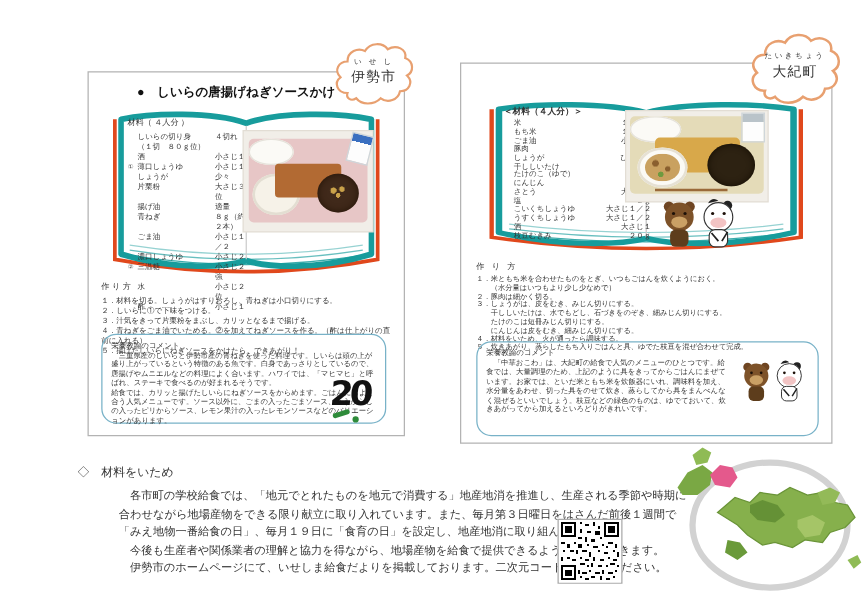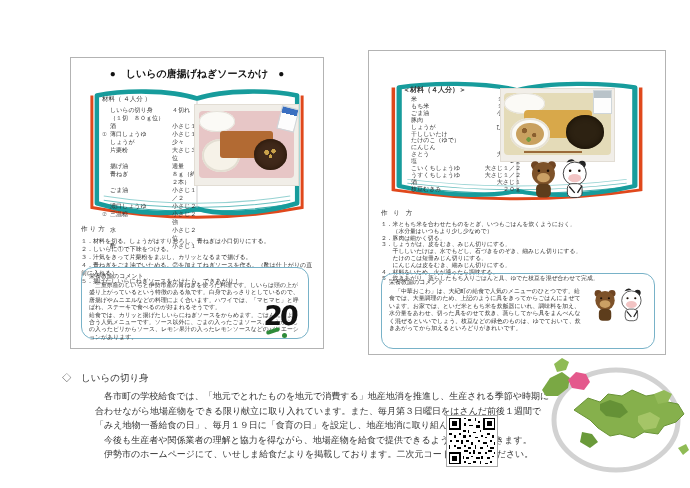--- a/index.html
+++ b/index.html
@@ -252,20 +252,27 @@
 給食では、カリッと揚げたしいらにねぎソースをからめます。ごはんにもよく合う人気メニューです。ソース以外に、ごまの入ったごまソース、とうがらしの入ったピリからソース、レモン果汁の入ったレモンソースなどのバリエーションがあります。</div>
     </div>
 
     <div id="logo20">
       <span class="num">20</span>
       <span class="greenmark"></span>
       <span class="greendot"></span>
     </div>
   </div>
 
+  <div class="cloud" id="cloud-ise">
+    <svg viewBox="0 0 100 76">
+      <path d="M20,60 C8,60 4,48 12,42 C4,34 10,24 20,24 C20,12 32,8 40,12 C46,2 60,2 66,10 C76,4 88,10 86,20 C96,24 96,36 88,40 C96,48 90,58 80,58 C78,68 66,72 58,66 C50,74 36,74 30,66 C24,70 18,66 20,60 Z" fill="#ffffff" stroke="#e8a070" stroke-width="2.5"></path>
+    </svg>
+    <div class="txt furigana">い せ し</div>
+    <div class="txt cityname">伊勢市</div>
+  </div>
 
   <div class="card" id="card-right">
 
     <div class="book">
       <svg class="bookbg" viewBox="0 0 480 270" preserveAspectRatio="none">
         <path d="M28 24 L28 240 Q240 278 452 240 L452 24" fill="none" stroke="#e0481c" stroke-width="6"></path>
         <path d="M240 30 C185 12 88 14 38 24 L38 232 C128 258 208 252 240 242 C272 252 352 258 442 232 L442 24 C392 14 295 12 240 30 Z" fill="#ffffff" stroke="#179c9c" stroke-width="9" stroke-linejoin="round"></path>
         <path d="M52 218 Q240 246 428 218" fill="none" stroke="#179c9c" stroke-width="2" opacity="0.45"></path>
         <path d="M52 226 Q240 254 428 226" fill="none" stroke="#179c9c" stroke-width="2" opacity="0.65"></path>
         <path d="M52 234 Q240 262 428 234" fill="none" stroke="#179c9c" stroke-width="2" opacity="0.85"></path>
@@ -416,23 +423,30 @@
           <ellipse cx="56" cy="23" rx="7" ry="4.5" fill="#f2c4c4"></ellipse>
           <circle cx="51" cy="15" r="1.4" fill="#1c1008"></circle>
             <circle cx="61" cy="15" r="1.4" fill="#1c1008"></circle>
           <rect x="48" y="29" width="16" height="15" rx="5" fill="#ffffff" stroke="#333" stroke-width="1"></rect>
           <path d="M50 32 l6 7 M64 31 l-5 8" stroke="#222" stroke-width="1.5" fill="none"></path>
         </svg>
       </div>
     </div>
   </div>
 
+  <div class="cloud" id="cloud-taiki">
+    <svg viewBox="0 0 100 76">
+      <path d="M20,60 C8,60 4,48 12,42 C4,34 10,24 20,24 C20,12 32,8 40,12 C46,2 60,2 66,10 C76,4 88,10 86,20 C96,24 96,36 88,40 C96,48 90,58 80,58 C78,68 66,72 58,66 C50,74 36,74 30,66 C24,70 18,66 20,60 Z" fill="#ffffff" stroke="#e8a070" stroke-width="2.5"></path>
+    </svg>
+    <div class="txt furigana">たいきちょう</div>
+    <div class="txt cityname">大紀町</div>
+  </div>
 
   <div id="footer">
-    <div id="footer-heading">◇　しいらの切り身</div>
+    <div id="footer-heading">◇　材料をいため</div>
     <div id="footer-paras">
       <p>　各市町の学校給食では、「地元でとれたものを地元で消費する」地産地消を推進し、生産される季節や時期に合わせながら地場産物をできる限り献立に取り入れています。また、毎月第３日曜日をはさんだ前後１週間で「みえ地物一番給食の日」、毎月１９日に「食育の日」を設定し、地産地消に取り組んでいます。</p>
       <p>　今後も生産者や関係業者の理解と協力を得ながら、地場産物を給食で提供できるように努めていきます。</p>
       <p>　伊勢市のホームページにて、いせしま給食だよりを掲載しております。二次元コードよりご覧ください。</p>
     </div>
   </div>
 
   <div id="qr">
     <svg viewBox="0 0 29 29" shape-rendering="crispEdges">
       <rect width="29" height="29" fill="#ffffff"></rect>

